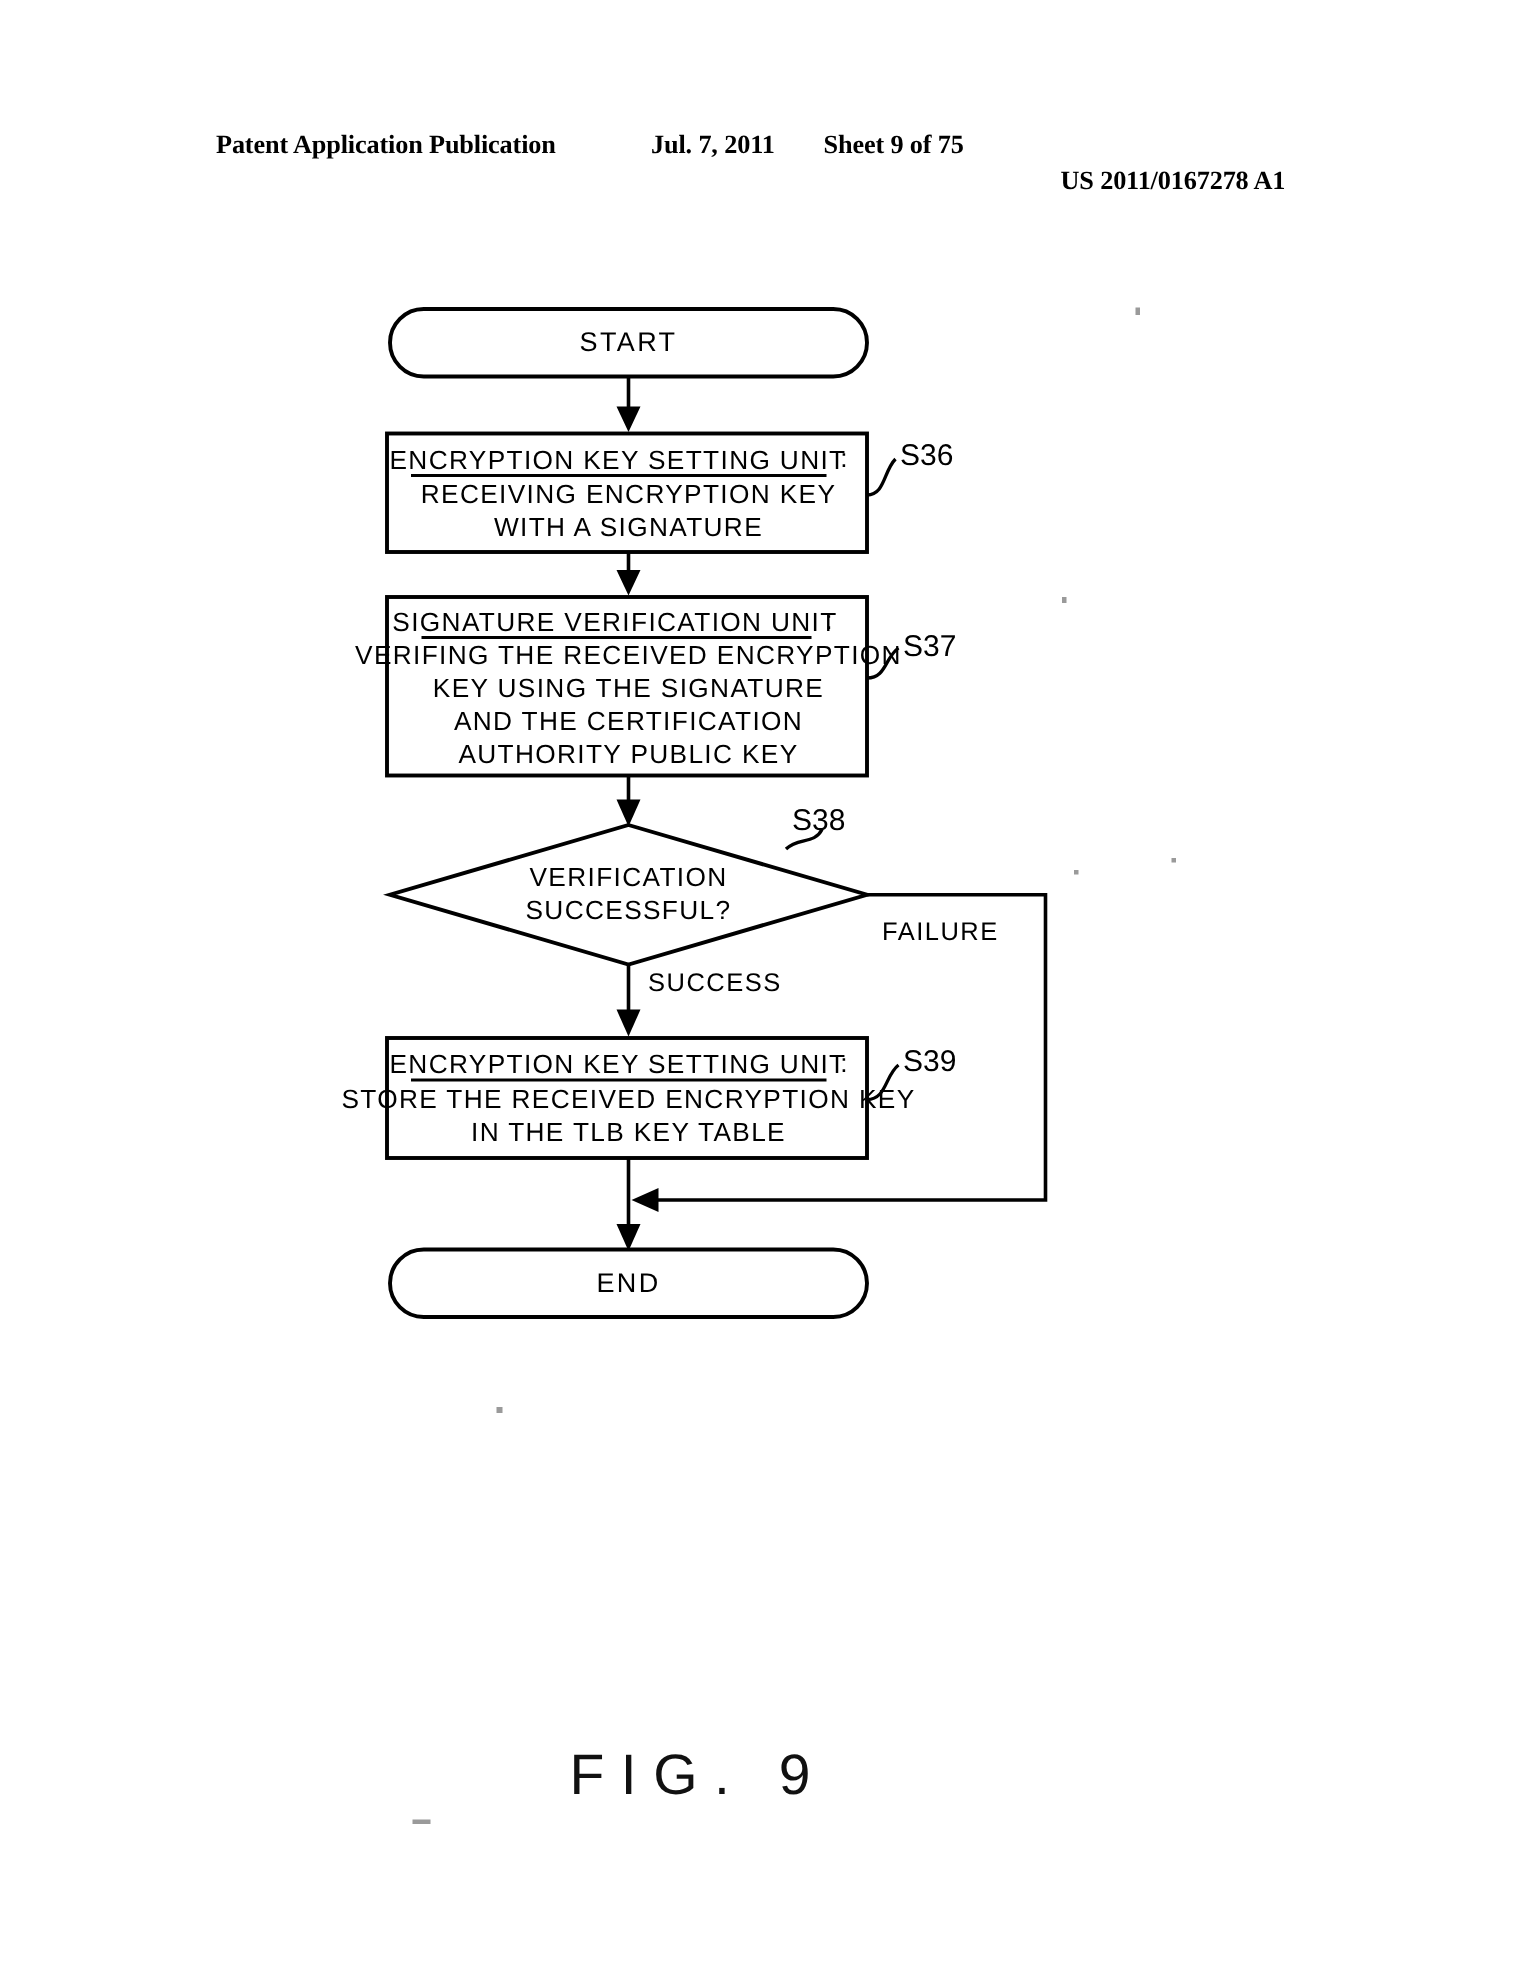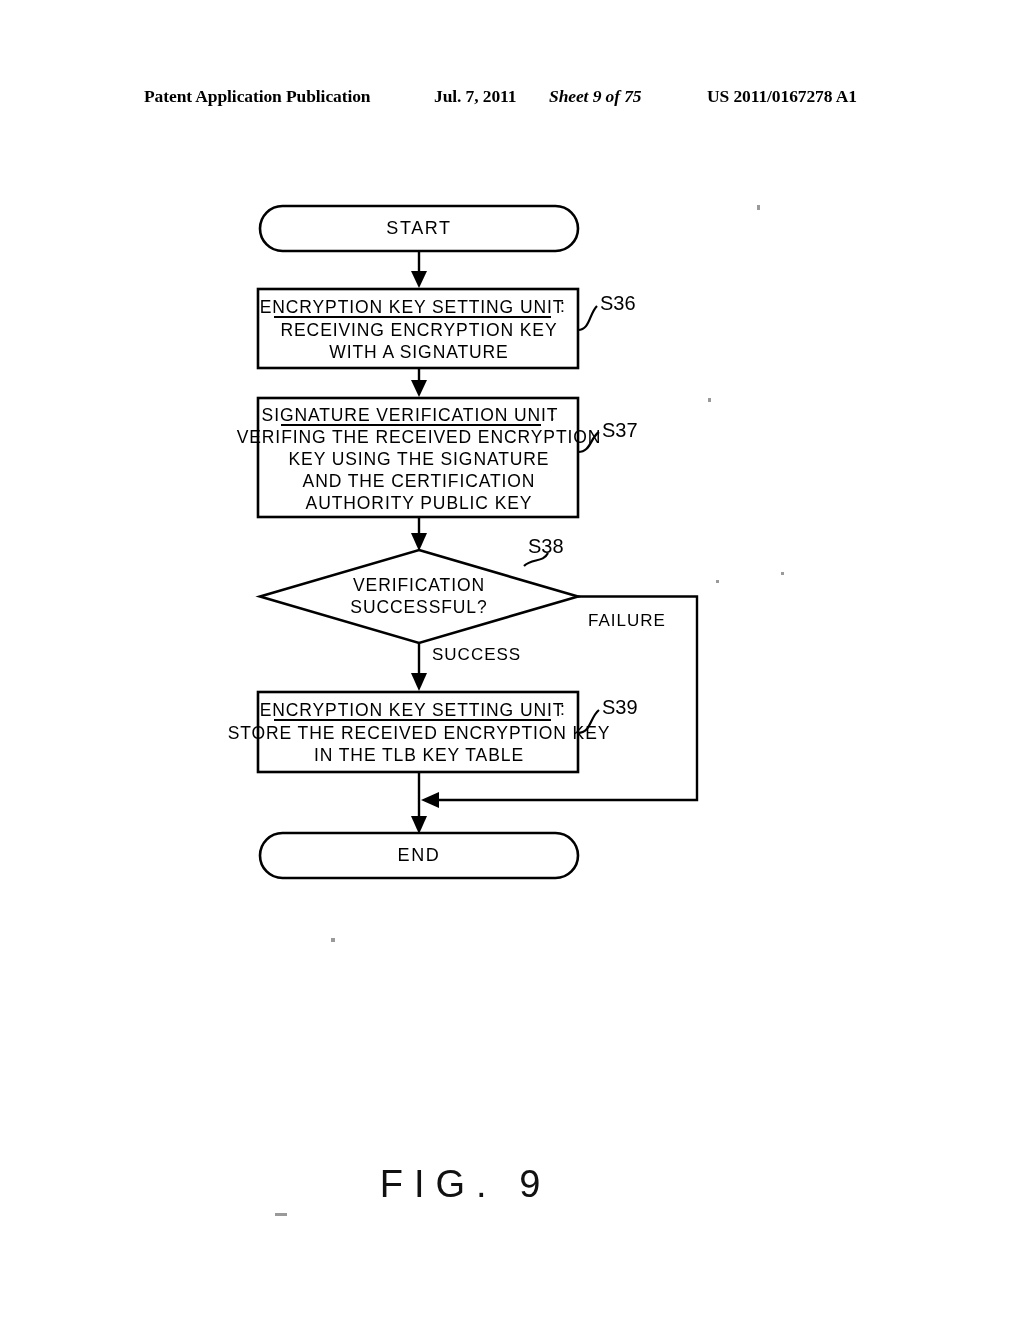--- a/index.html
+++ b/index.html
@@ -27,22 +27,22 @@
     display: flex;
     align-items: baseline;
     font-family: "Liberation Serif", serif;
     font-weight: bold;
     font-size: 17.5px;
     letter-spacing: -0.1px;
     white-space: nowrap;
   }
   .hdr-pub   { position: absolute; left: 144px; }
   .hdr-date  { position: absolute; left: 434px; }
-  .hdr-sheet { position: absolute; left: 549px; font-style: italic; }
-  .hdr-num   { position: absolute; left: 707px; }
+  .hdr-sheet { position: absolute; left: 549px; }
+  .hdr-num   { position: absolute; left: 707px; margin-top: 24px; }
 
   
   .fig-caption {
     position: absolute;
     left: 0;
     top: 1163px;
     width: 920px;
     text-align: center;
     font-family: "Liberation Sans", sans-serif;
     font-size: 38px;

